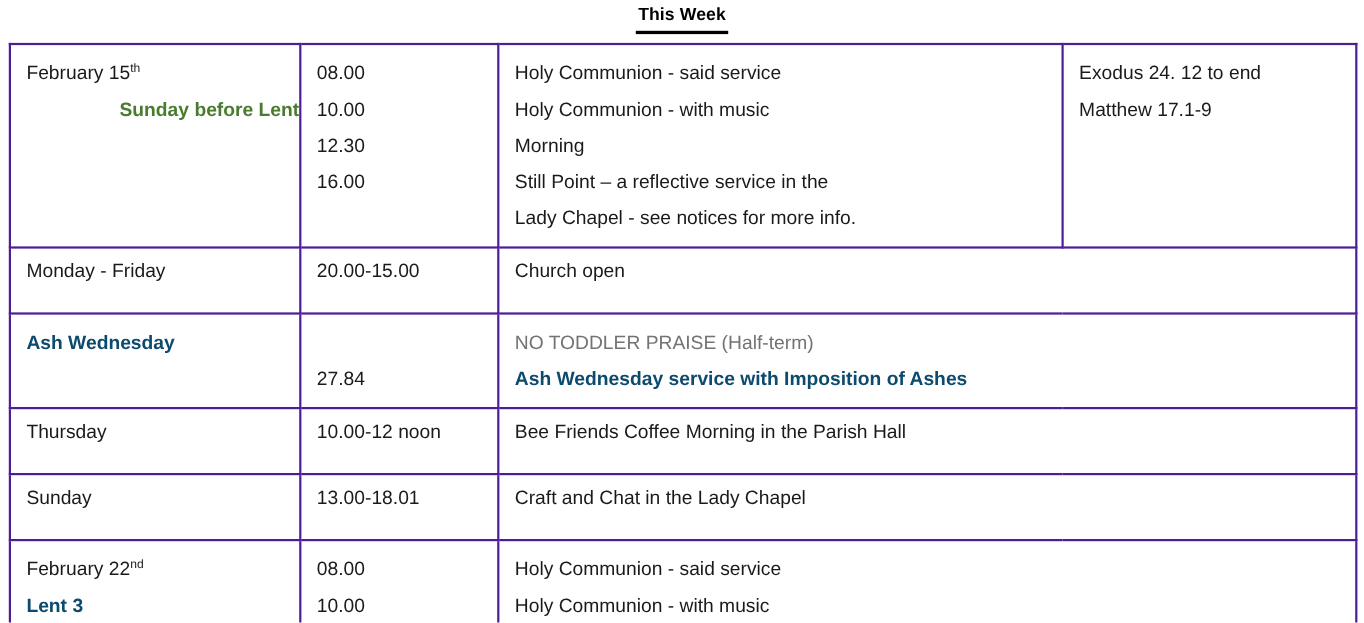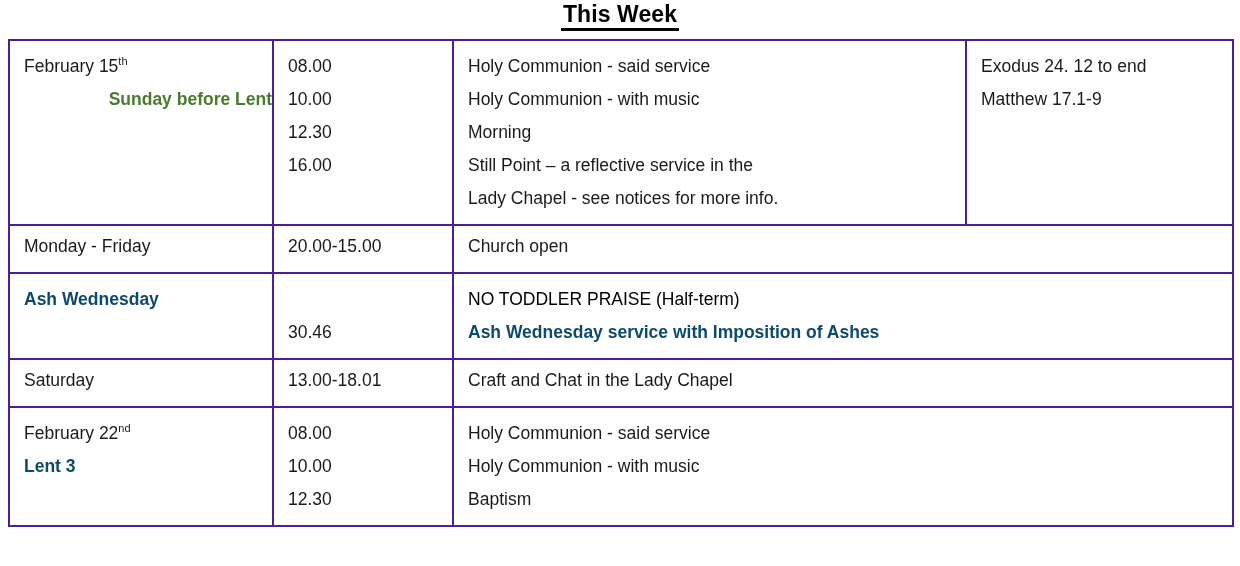--- a/index.html
+++ b/index.html
@@ -24,21 +24,21 @@
   
   .title-wrap {
     position: absolute;
     top: 0px;
     left: 0;
     width: 1240px;
     text-align: center;
   }
   .title {
     display: inline-block;
-    font-size: 23px;
+    font-size: 16px;
     font-weight: bold;
     color: #000000;
     letter-spacing: 0.1px;
     border-bottom: 3px solid #000000;
     padding: 1px 2px 1px 2px;
     line-height: 26px;
   }
 
   
   .schedule {
@@ -60,30 +60,30 @@
   .col-day   { width: 264px; }
   .col-time  { width: 180px; }
   .col-event { width: 513px; }
   .col-read  { width: 267px; }
 
   
   .line { display: block; white-space: nowrap; }
 
   .green  { color: #4a7c2f; font-weight: bold; text-align: right; }
   .purple { color: #0c4a6e; font-weight: bold; }
-  .red    { color: #000000; }
+  .red    { color: #737373; }
 
   sup {
     font-size: 11px;
     vertical-align: super;
     line-height: 0;
   }
 
   
-  td.single { padding-top: 5px; padding-bottom: 10px; }
+  td.single { padding-top: 5px; padding-bottom: 22px; }
   td.single .line { line-height: 31px; }
 
   
   .spacer-line { display: block; height: 33px; }
 </style>
 </head>
 <body>
 
 <div class="page">
 
@@ -136,32 +136,43 @@
         </td>
       </tr>
 
 
       <tr>
         <td>
           <span class="line purple">Ash Wednesday</span>
         </td>
         <td>
           <span class="spacer-line"></span>
-          <span class="line">30.46</span>
+          <span class="line">27.84</span>
         </td>
         <td colspan="2">
           <span class="line red">NO TODDLER PRAISE (Half-term)</span>
           <span class="line purple">Ash Wednesday service with Imposition of Ashes</span>
         </td>
       </tr>
 
-
-      <tr>
-        <td class="single">
-          <span class="line">Saturday</span>
+      <tr>
+        <td class="single">
+          <span class="line">Thursday</span>
+        </td>
+        <td class="single">
+          <span class="line">10.00-12 noon</span>
+        </td>
+        <td class="single" colspan="2">
+          <span class="line">Bee Friends Coffee Morning in the Parish Hall</span>
+        </td>
+      </tr>
+
+      <tr>
+        <td class="single">
+          <span class="line">Sunday</span>
         </td>
         <td class="single">
           <span class="line">13.00-18.01</span>
         </td>
         <td class="single" colspan="2">
           <span class="line">Craft and Chat in the Lady Chapel</span>
         </td>
       </tr>
 
       <tr>

